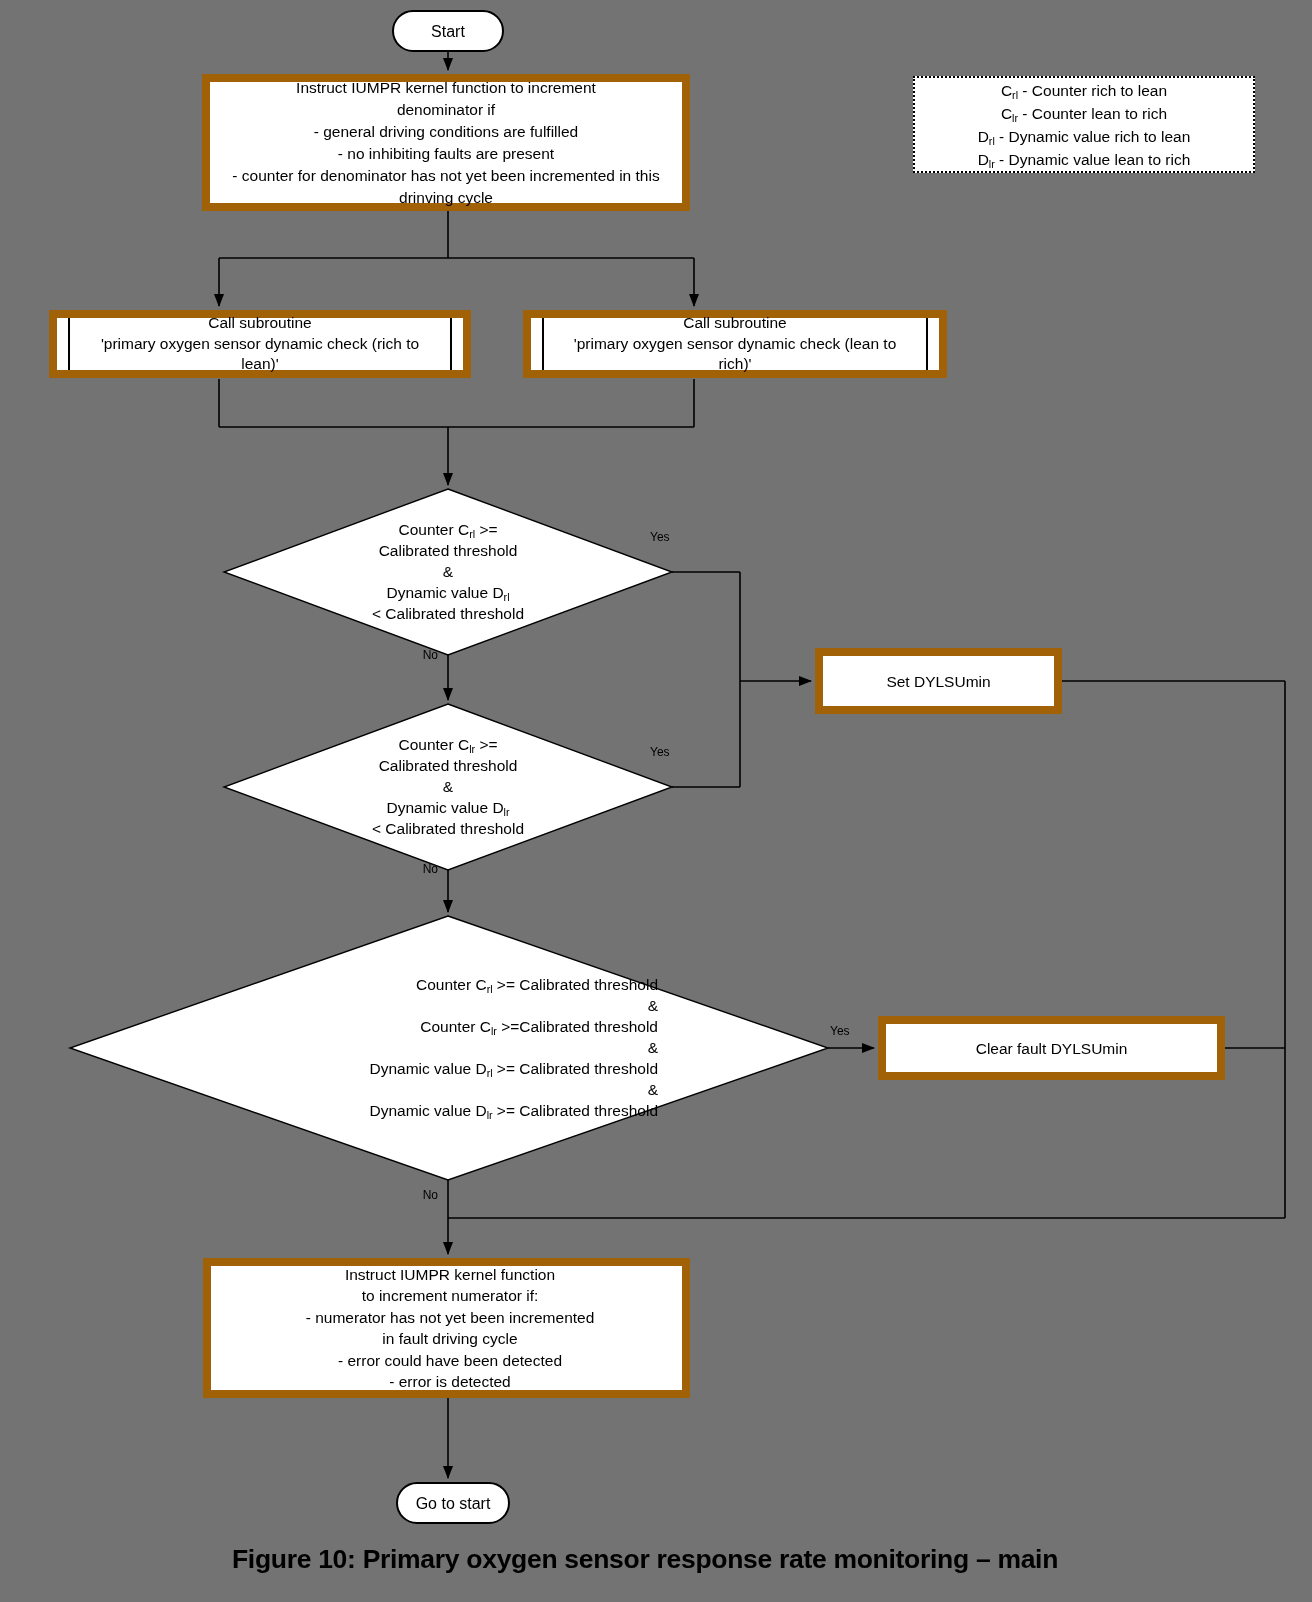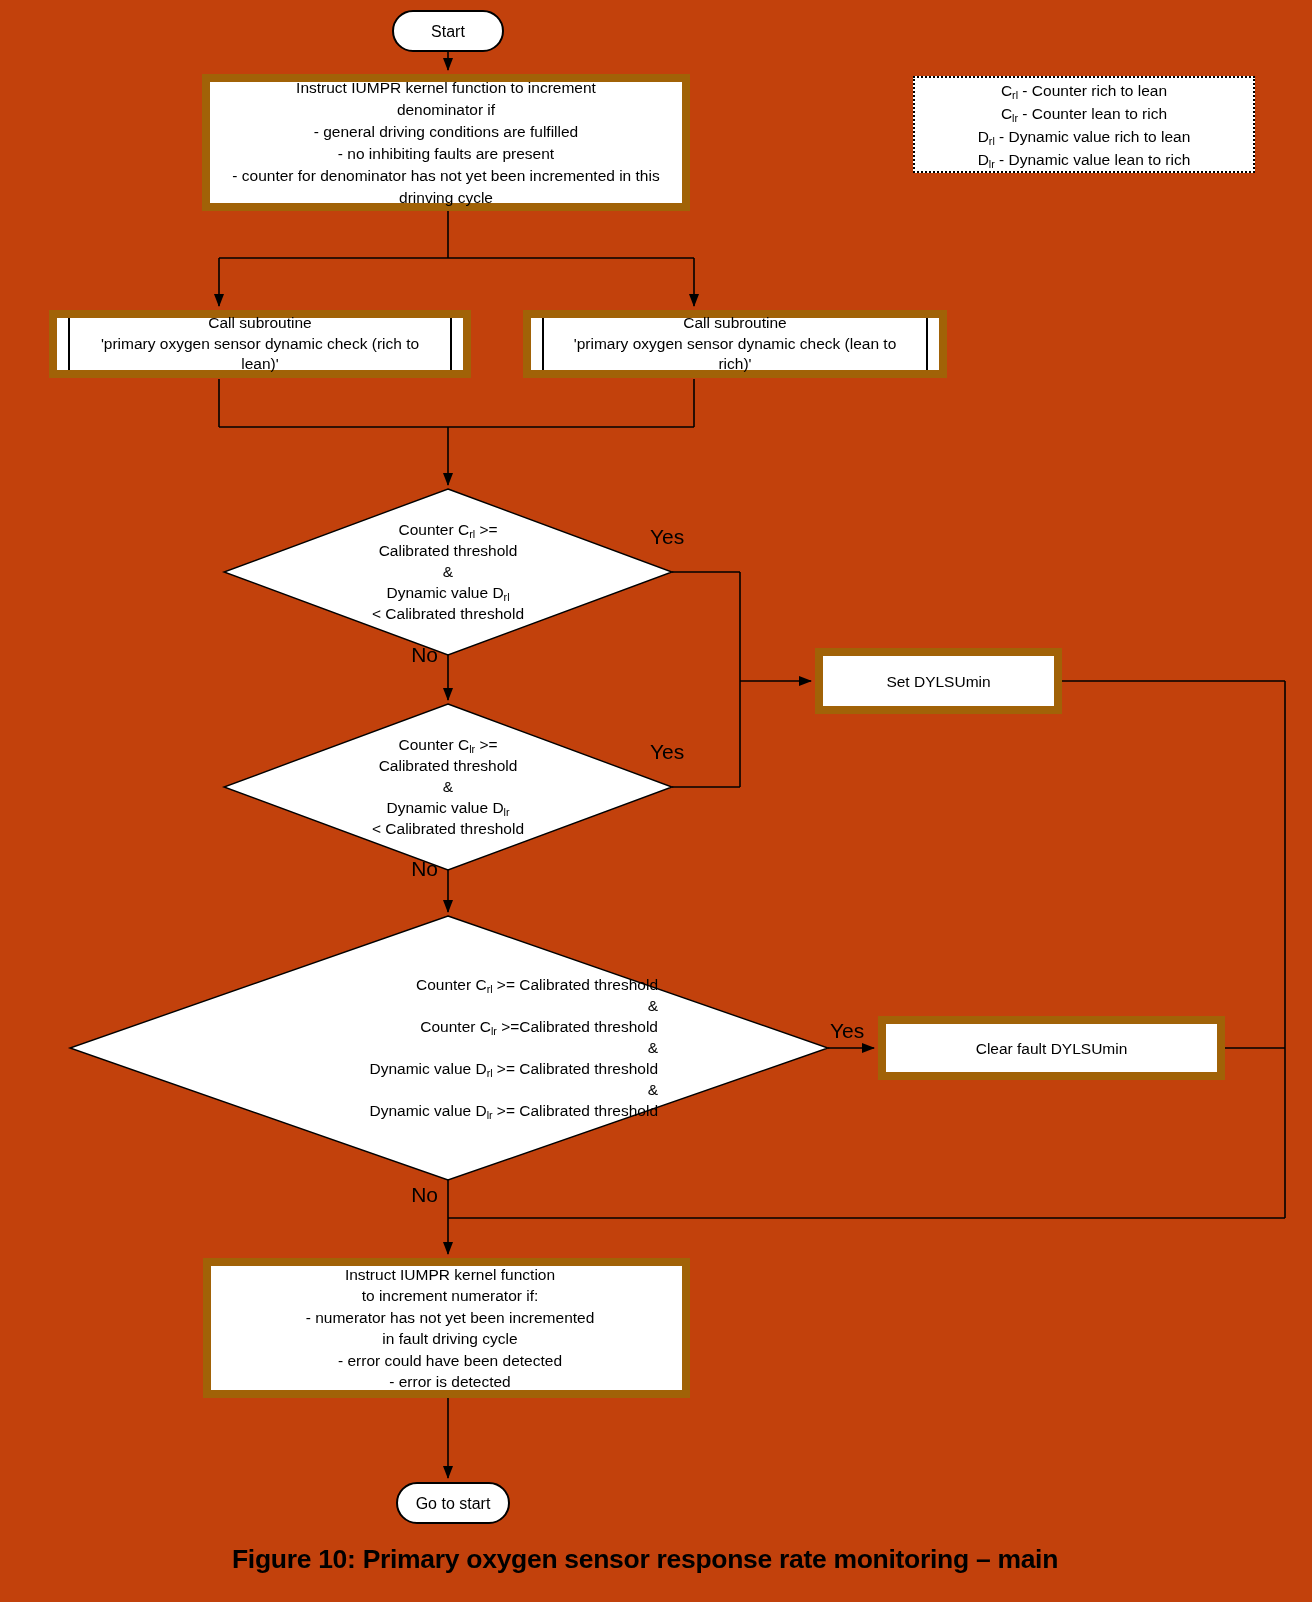--- a/index.html
+++ b/index.html
@@ -1,32 +1,32 @@
 <!DOCTYPE html>
 <html><head>
 <meta charset="utf-8">
 <style>
   html,body{margin:0;padding:0;background:#fff;}
-  .page{position:relative;width:1312px;height:1602px;background:#c2410c;
+  .page{position:relative;width:1312px;height:1602px;background:#737373;
         font-family:"Liberation Sans",sans-serif;color:#000;overflow:hidden;}
   svg.wires{position:absolute;left:0;top:0;}
   .node{position:absolute;box-sizing:border-box;display:flex;flex-direction:column;
         align-items:center;justify-content:center;text-align:center;
         font-size:15.5px;line-height:21px;background:#fff;}
   .rect{border:8px solid #a16207;}
   .oval{border:2px solid #000;border-radius:21px;font-size:16px;}
   .subr{padding:0 16px;margin-left:41px;}
   .subr::before,.subr::after{content:"";position:absolute;top:0;bottom:0;width:2px;background:#000;}
   .subr::before{left:11px;}
   .subr::after{right:11px;}
   .legend{border:2px dotted #000;line-height:23px;}
   .boxA{line-height:22px;}
   .finalbox{line-height:21.5px;padding-left:7px;}
   .dtext{position:absolute;text-align:center;font-size:15.5px;line-height:21px;}
-  .elabel{position:absolute;font-size:21px;line-height:18px;}
+  .elabel{position:absolute;font-size:12px;line-height:18px;}
   .no-l{width:48px;text-align:right;}
   .caption{position:absolute;left:0;top:1544px;width:1290px;text-align:center;
            font-weight:bold;font-size:26.5px;letter-spacing:-0.3px;}
   sub{font-size:69%;vertical-align:-0.28em;line-height:0;}
 </style>
 </head>
 <body>
 
 <div class="page">
 

